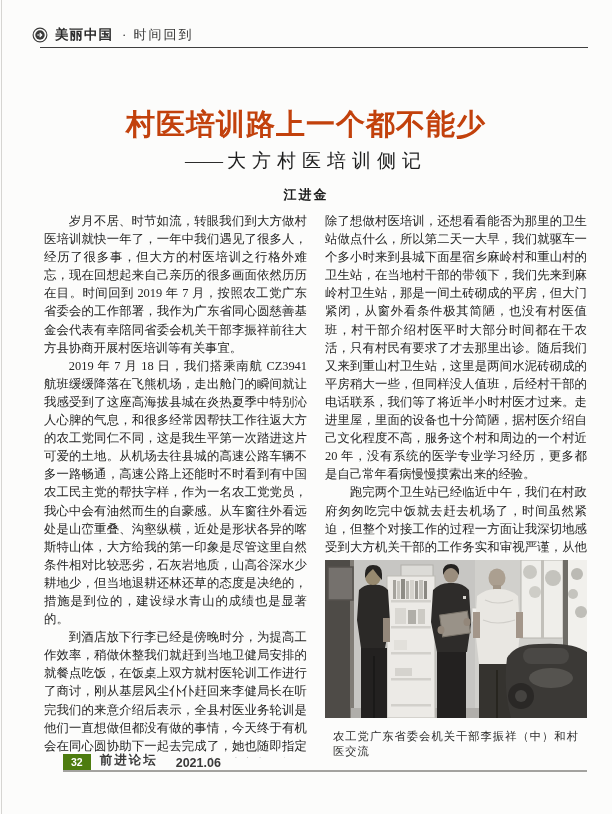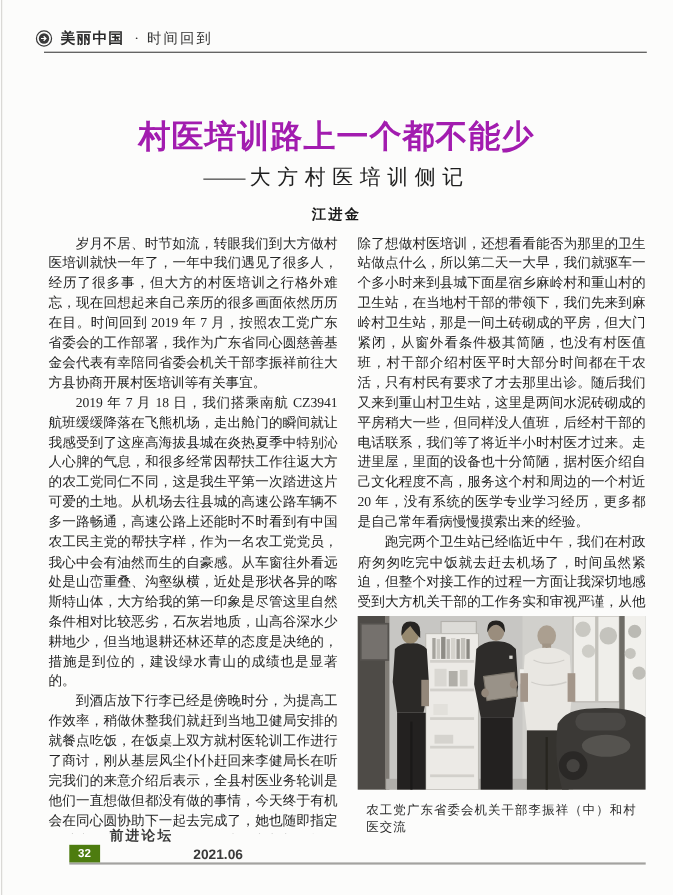--- a/index.html
+++ b/index.html
@@ -13,21 +13,21 @@
   
   .header-row{position:absolute;left:32px;top:26px;display:flex;align-items:center;gap:7px;}
   .hdr-icon{width:16px;height:16px;display:block;}
   .hdr-primary{font-family:"Liberation Sans","DejaVu Sans",sans-serif;font-weight:bold;font-size:13.5px;color:#2b2b2b;letter-spacing:1px;}
   .hdr-secondary{font-size:13px;color:#333;letter-spacing:2px;margin-left:2px;}
   .header-rule{position:absolute;left:40px;right:24px;top:47px;border-top:1.5px solid #3f3f3f;}
 
   
   .title{position:absolute;left:0;top:105px;width:612px;text-align:center;
     font-family:"Liberation Sans","DejaVu Sans",sans-serif;font-weight:800;
-    font-size:29px;color:#a21caf;letter-spacing:1px;}
+    font-size:29px;color:#c2410c;letter-spacing:1px;}
   .subtitle{position:absolute;left:0;top:148px;width:612px;text-align:center;font-size:19px;color:#1e1e1e;}
   .subtitle .dash{letter-spacing:0;}
   .subtitle .sub-txt{letter-spacing:6px;margin-left:4px;}
   .author{position:absolute;left:0;top:186px;width:612px;text-align:center;
     font-family:"Liberation Sans","DejaVu Sans",sans-serif;font-weight:bold;font-size:13px;color:#1a1a1a;letter-spacing:2px;}
 
   
   .col{font-size:12.4px;line-height:18.1px;text-align:justify;}
   .col p{margin:0;text-indent:2em;}
   .col p.no-indent{text-indent:0;}
@@ -38,21 +38,21 @@
   .photo-block{position:absolute;left:325px;top:560px;width:262px;}
   .photo-frame{width:262px;height:158px;display:block;}
   .photo-caption{margin-top:11px;padding-left:8px;font-size:11.3px;color:#2c2c2c;letter-spacing:1px;}
 
   
   .footer{position:absolute;left:63px;top:752px;width:524px;display:flex;align-items:flex-end;
     border-bottom:2px solid #a3a29f;padding-bottom:0;}
   .page-num-box{background:#4d7c0f;color:#ffffff;font-family:"Liberation Sans","DejaVu Sans",sans-serif;
     font-weight:bold;font-size:10.5px;padding:2px 8px 2px 8px;margin-right:9px;line-height:12px;}
   .journal-name{font-family:"Liberation Sans","DejaVu Sans",sans-serif;font-weight:bold;font-size:12.5px;
-    color:#3a3a3a;margin-right:18px;letter-spacing:2px;padding-bottom:15px;}
+    color:#3a3a3a;margin-right:18px;letter-spacing:2px;padding-bottom:1px;}
   .issue{font-family:"Liberation Sans","DejaVu Sans",sans-serif;font-weight:bold;font-size:12.5px;color:#3a3a3a;padding-bottom:0;}
 </style>
 </head>
 <body>
 
 <div class="page">
   <div class="edge-line"></div>
 
   <div class="header-row">
     <svg class="hdr-icon" viewBox="0 0 20 20">

